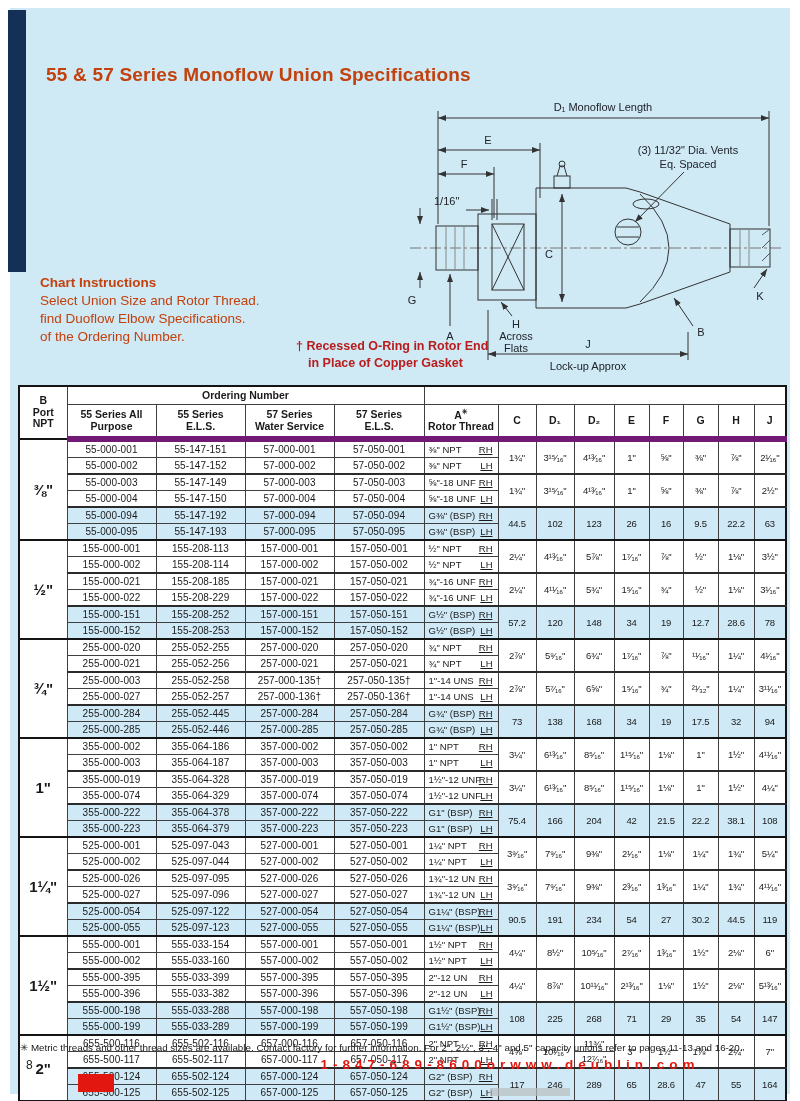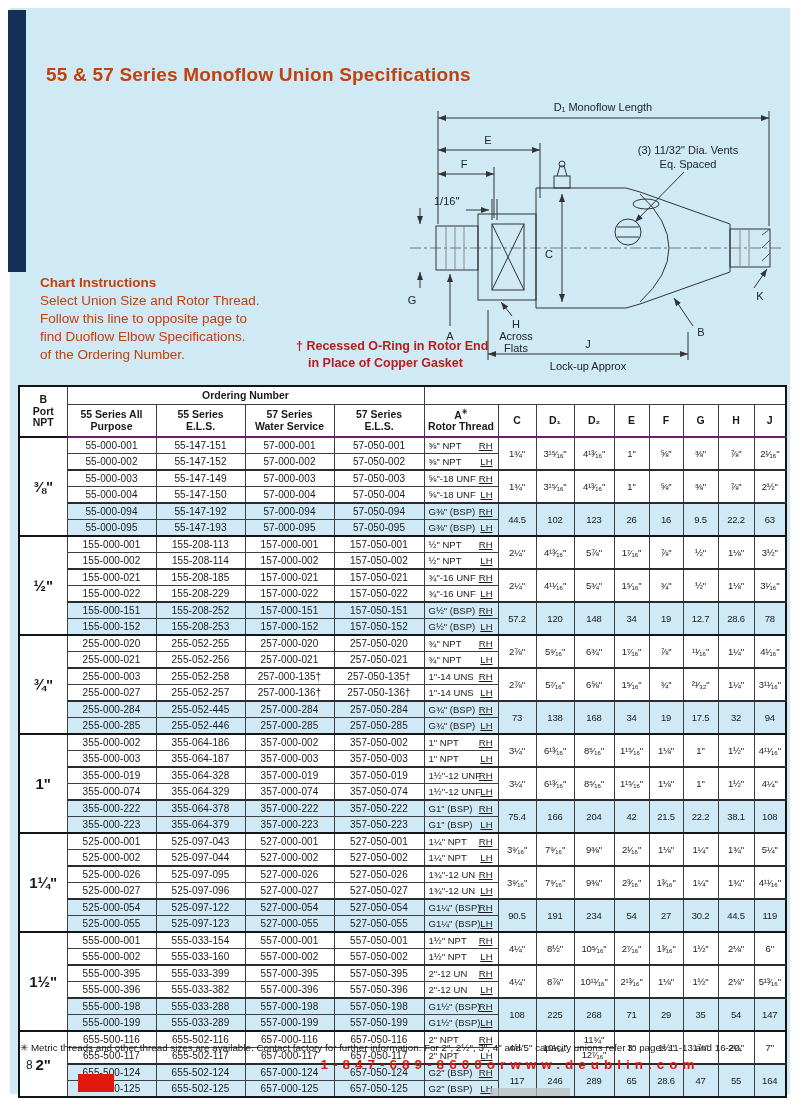--- a/index.html
+++ b/index.html
@@ -11,21 +11,21 @@
   .inst-head{font-weight:bold;}
   .dagger-note{position:absolute;left:286px;top:330px;font-size:12.5px;font-weight:bold;line-height:1.35;color:#b91c1c;}
   .dagger-note .l2{padding-left:12px;}
   .diagram{position:absolute;left:378px;top:90px;width:402px;height:292px;}
   .diagram text{font-size:11px;fill:#20242a;stroke:none;font-family:"Liberation Sans",sans-serif;}
 
   table.spec{position:absolute;left:8px;top:377px;border-collapse:collapse;table-layout:fixed;background:#fff;border:2.5px solid #141414;}
   .spec th,.spec td{border:1px solid #3f3f3f;padding:0;text-align:center;vertical-align:middle;background:#fff;overflow:hidden;white-space:nowrap;font-weight:normal;}
   .spec thead th{font-weight:bold;font-size:10.5px;line-height:1.12;}
   .spec tr.h1 th{height:17px;}
-  .spec tr.h2 th{height:31px;border-bottom:2px solid #701a75;}
+  .spec tr.h2 th{height:31px;border-bottom:6px solid #701a75;}
   .spec .port-h{font-size:10.5px;}
   .spec sup{font-size:7px;vertical-align:super;}
   .spec tbody td{height:15px;font-size:10px;}
   .spec td.port{font-weight:bold;font-size:15px;}
   .spec td.num{font-size:10px;letter-spacing:0.1px;}
   .spec td.thr{text-align:left;padding:0 5px 0 4px;font-size:9.5px;}
   .spec td.thr .hand{float:right;text-decoration:underline;}
   .spec td.dim{font-size:9.5px;letter-spacing:-0.2px;}
   .spec td.sh{background:#cfe9f6;}
   .spec tr.grp td{border-top:2px solid #2b2b2b;}
@@ -43,21 +43,20 @@
 <body>
 
 <div class="page">
   <div class="navy-bar"></div>
 
   <h1 class="title">55 &amp; 57 Series Monoflow Union Specifications</h1>
 
   <div class="instructions">
     <div class="inst-head">Chart Instructions</div>
     <div>Select Union Size and Rotor Thread.</div>
-    <div>Follow this line to opposite page to</div>
     <div>find Duoflow Elbow Specifications.</div>
     <div>of the Ordering Number.</div>
   </div>
 
   <div class="dagger-note">
     <div class="l1">† Recessed O-Ring in Rotor End</div>
     <div class="l2">in Place of Copper Gasket</div>
   </div>
 
   <div class="diagram">

